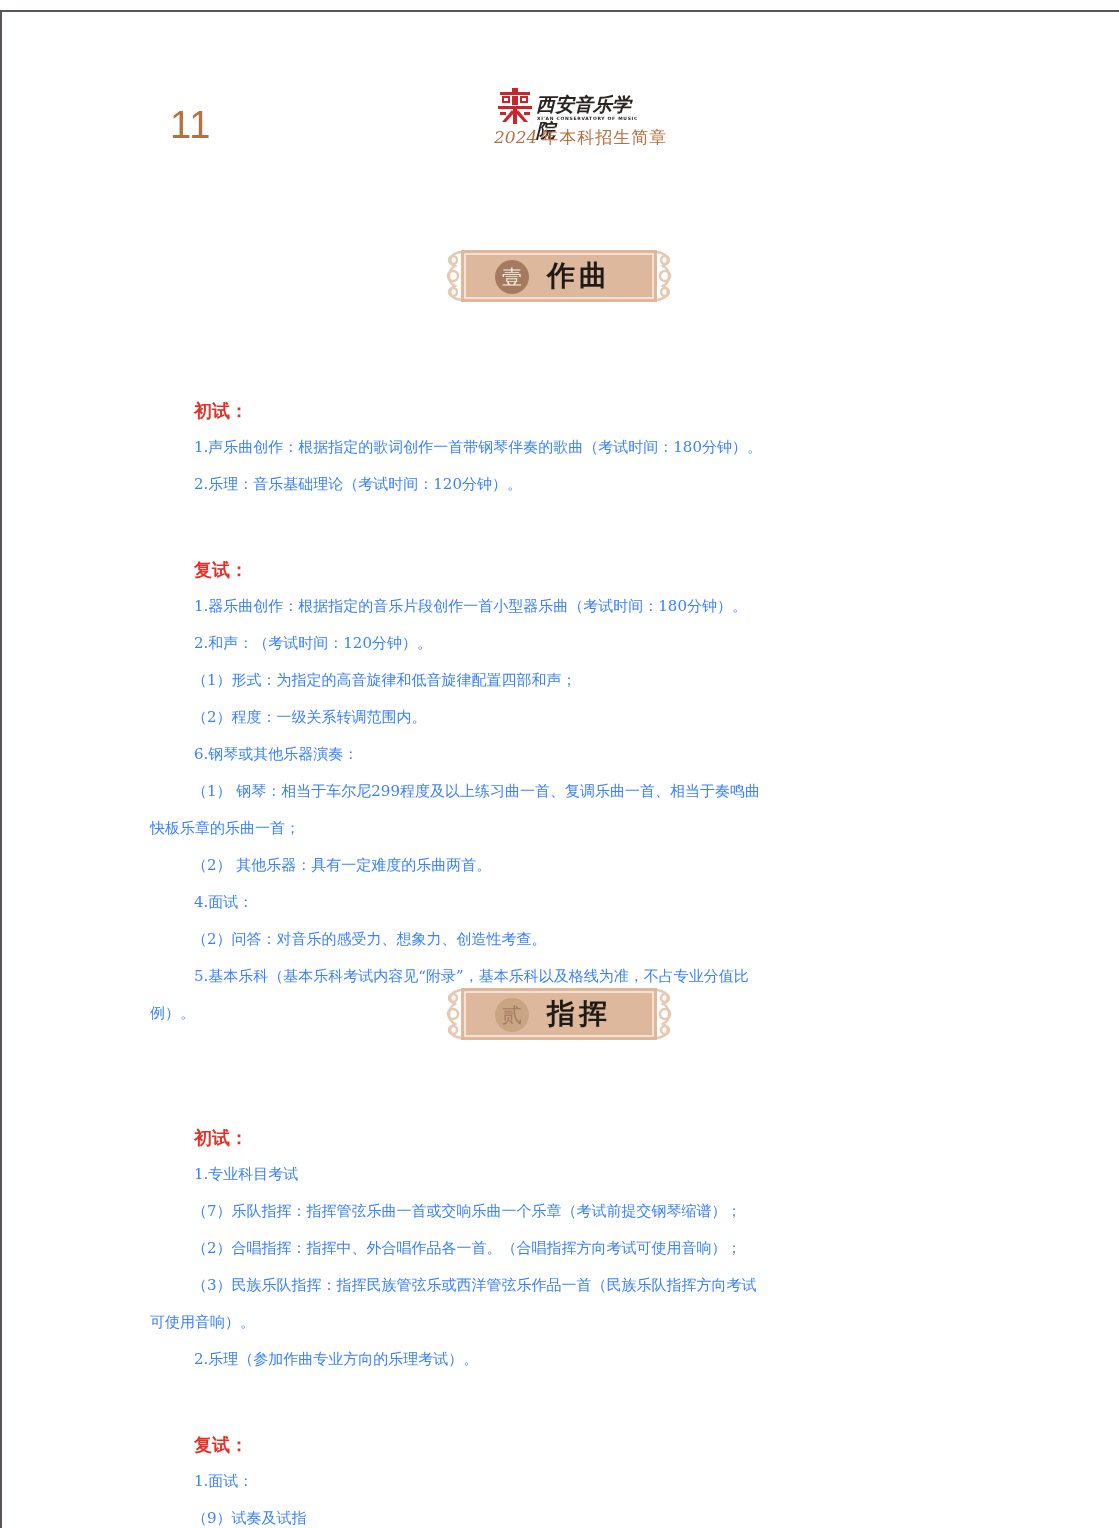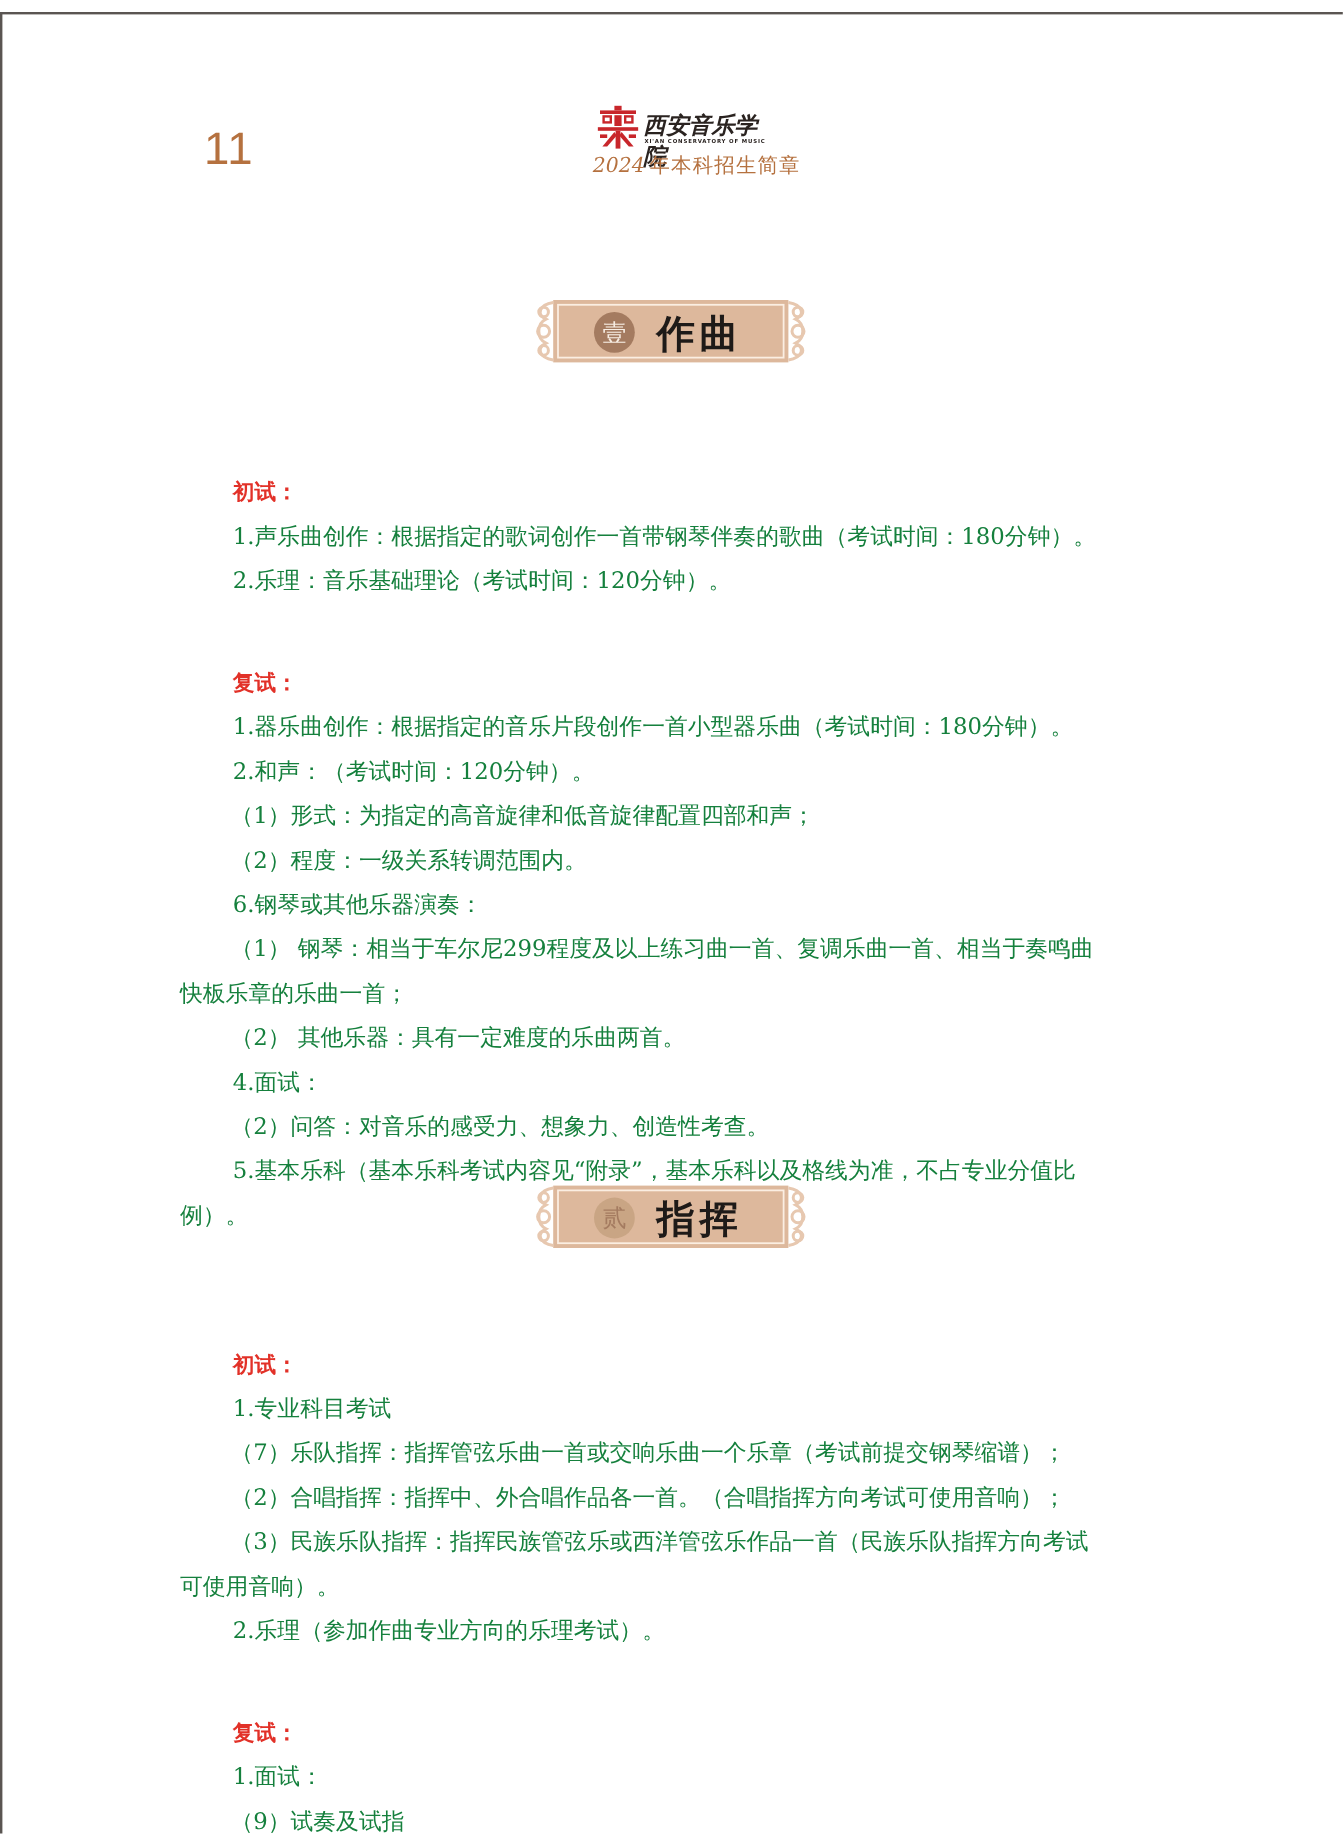--- a/index.html
+++ b/index.html
@@ -112,36 +112,36 @@
       font-family: "DejaVu Serif", serif;
     }
     .banner .num-circle.light {
       background: #c9a584;
       color: #a47b60;
     }
     .banner .title {
       position: absolute;
       left: 102px;
       top: 11px;
-      font-size: 32px;
+      font-size: 28px;
       font-family: "DejaVu Sans", sans-serif;
       font-weight: bold;
       color: #1e1a18;
       letter-spacing: 4px;
     }
 
     
     .content {
       position: absolute;
       left: 148px;
       width: 822px;
     }
     .line {
-      font-size: 19px;
-      color: #15803d;
+      font-size: 15px;
+      color: #3b82f6;
       line-height: 37px;
       height: 37px;
       white-space: nowrap;
     }
     .line.ind { padding-left: 44px; }
     .line.ind2 { padding-left: 42px; }
     .line.cont { padding-left: 0; }
     .line.heading {
       color: #e23128;
       font-weight: bold;

